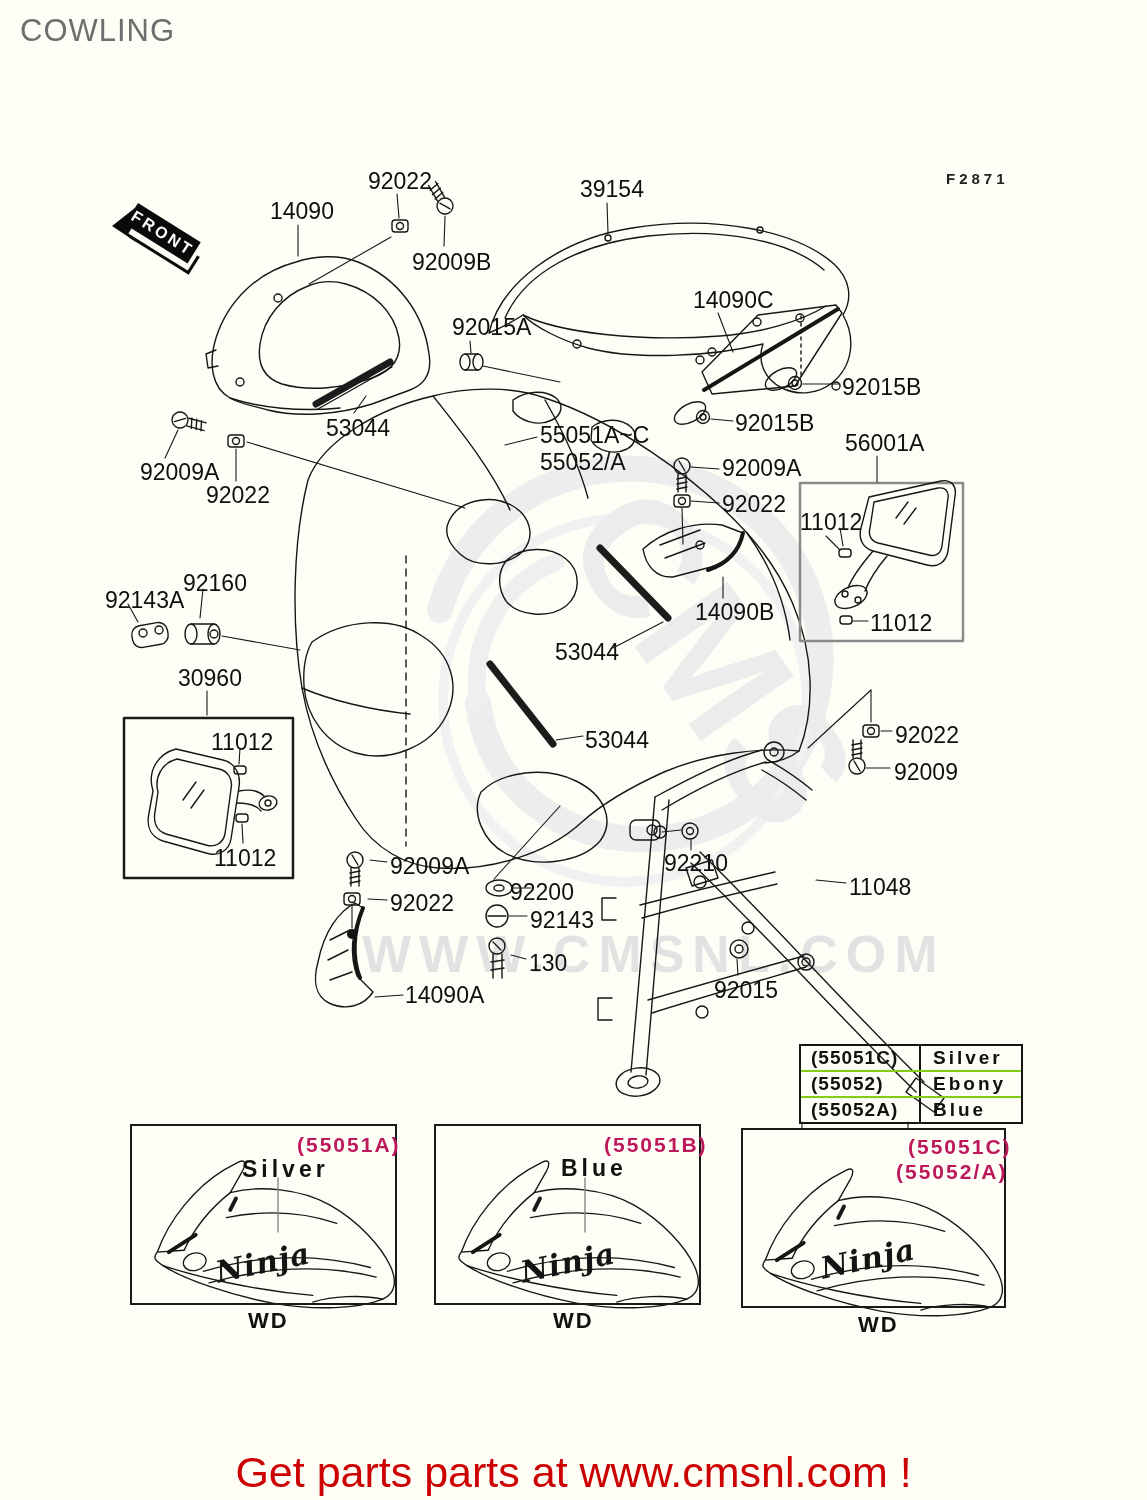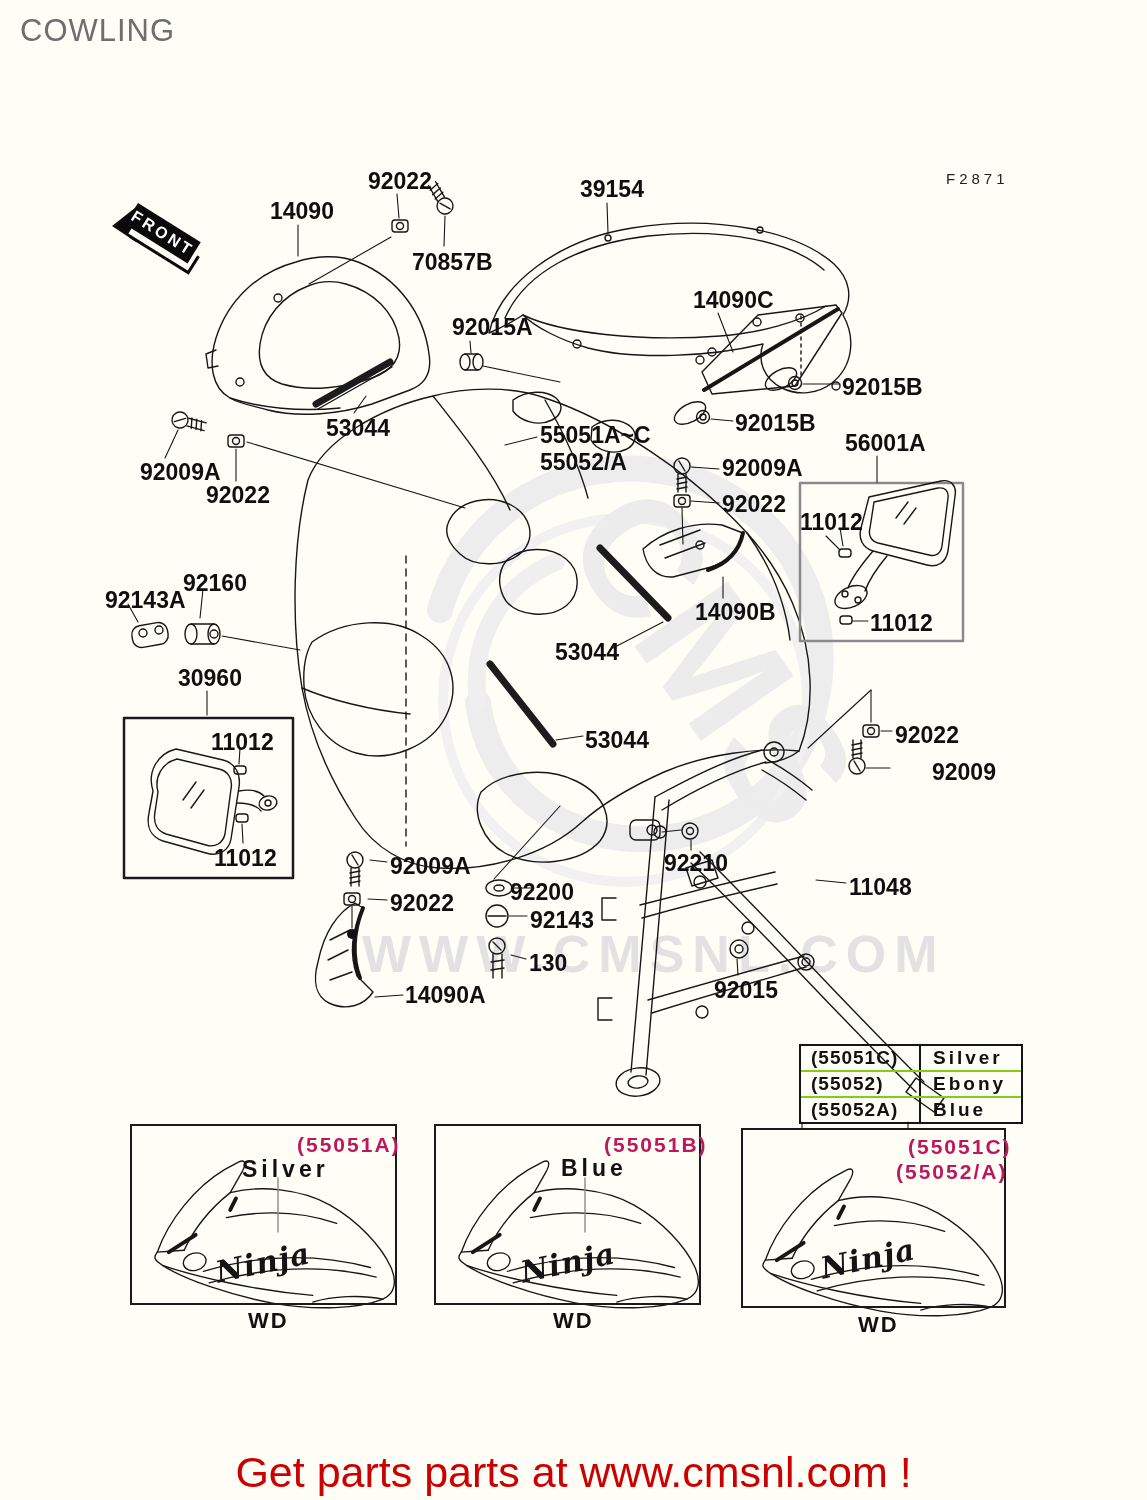--- a/index.html
+++ b/index.html
@@ -1,21 +1,21 @@
 <!DOCTYPE html>
 <html><head>
 <meta charset="utf-8">
 <style>
   html,body{margin:0;padding:0;}
   .page{position:relative;width:1147px;height:1500px;background:#fffef6;overflow:hidden;
         font-family:"Liberation Sans",sans-serif;}
   .title{position:absolute;left:20px;top:13px;font-size:31px;letter-spacing:1px;color:#6e6e6e;}
-  .figcode{position:absolute;left:946px;top:170px;font-size:15px;font-weight:normal;
+  .figcode{position:absolute;left:946px;top:170px;font-size:15px;font-weight:bold;
            letter-spacing:4px;color:#222;}
-  .pl{position:absolute;font-size:23px;font-weight:bold;color:#0f0f0f;white-space:nowrap;
+  .pl{position:absolute;font-size:23px;font-weight:normal;color:#0f0f0f;white-space:nowrap;
       letter-spacing:0px;line-height:25px;}
   .front{position:absolute;left:138px;top:203px;width:74px;height:25px;background:#0a0a0a;
          color:#fff;font-size:16px;font-weight:bold;letter-spacing:3px;text-align:center;
          line-height:25px;transform:rotate(32deg);transform-origin:left top;
          box-shadow:6px 8px 0 -2px #fffef6,9px 11px 0 -2px #0a0a0a;}
   .art{position:absolute;left:0;top:0;}
   .art path,.art line,.art ellipse,.art circle,.art rect,.art polygon
       {stroke:#161616;stroke-width:1.4;fill:none;stroke-linecap:round;stroke-linejoin:round;}
   .art .thick{stroke-width:7;stroke:#1c1c1c;}
   .art .med{stroke-width:4;}
@@ -324,21 +324,21 @@
       <use href="#cowlside" transform="translate(748,1168) scale(0.96)"></use>
       <line x1="278" y1="1178" x2="278" y2="1232" style="stroke:#888"></line>
       <line x1="585" y1="1178" x2="585" y2="1232" style="stroke:#888"></line>
     </g>
   </svg>
 
   <div class="front">FRONT</div>
 
   <div class="pl" style="left:368px;top:169px">92022</div>
   <div class="pl" style="left:270px;top:199px">14090</div>
-  <div class="pl" style="left:412px;top:250px">70857B</div>
+  <div class="pl" style="left:412px;top:250px">92009B</div>
   <div class="pl" style="left:580px;top:177px">39154</div>
   <div class="pl" style="left:452px;top:315px">92015A</div>
   <div class="pl" style="left:693px;top:288px">14090C</div>
   <div class="pl" style="left:842px;top:375px">92015B</div>
   <div class="pl" style="left:735px;top:411px">92015B</div>
   <div class="pl" style="left:326px;top:416px">53044</div>
   <div class="pl" style="left:540px;top:423px">55051A~C</div>
   <div class="pl" style="left:540px;top:450px">55052/A</div>
   <div class="pl" style="left:722px;top:456px">92009A</div>
   <div class="pl" style="left:722px;top:492px">92022</div>
@@ -348,21 +348,21 @@
   <div class="pl" style="left:695px;top:600px">14090B</div>
   <div class="pl" style="left:140px;top:460px">92009A</div>
   <div class="pl" style="left:206px;top:483px">92022</div>
   <div class="pl" style="left:105px;top:588px">92143A</div>
   <div class="pl" style="left:183px;top:571px">92160</div>
   <div class="pl" style="left:555px;top:640px">53044</div>
   <div class="pl" style="left:178px;top:666px">30960</div>
   <div class="pl" style="left:211px;top:730px">11012</div>
   <div class="pl" style="left:585px;top:728px">53044</div>
   <div class="pl" style="left:895px;top:723px">92022</div>
-  <div class="pl" style="left:932px;top:760px">92009</div>
+  <div class="pl" style="left:894px;top:760px">92009</div>
   <div class="pl" style="left:214px;top:846px">11012</div>
   <div class="pl" style="left:390px;top:854px">92009A</div>
   <div class="pl" style="left:390px;top:891px">92022</div>
   <div class="pl" style="left:510px;top:880px">92200</div>
   <div class="pl" style="left:530px;top:908px">92143</div>
   <div class="pl" style="left:664px;top:851px">92210</div>
   <div class="pl" style="left:529px;top:951px">130</div>
   <div class="pl" style="left:849px;top:875px">11048</div>
   <div class="pl" style="left:405px;top:983px">14090A</div>
   <div class="pl" style="left:714px;top:978px">92015</div>

